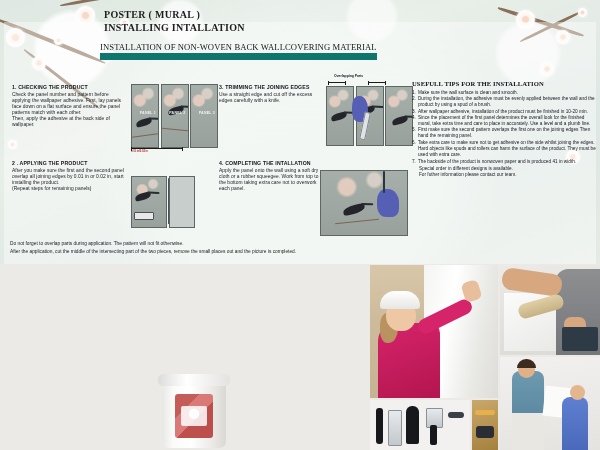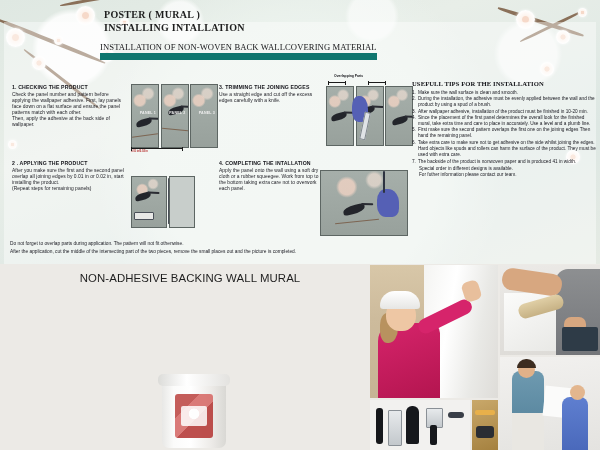--- a/index.html
+++ b/index.html
@@ -306,21 +306,20 @@
   </div>
 
   <div class="footnotes">
     <div class="fn">Do not forget to overlap parts during application. The pattern will not fit othenwise.</div>
     <div class="fn" style="width:425px;">After the application, cut the middle of the intersecting part of the two pieces, remove the small places out and the picture is completed.</div>
   </div>
 
   <div class="lower"></div>
 
   <div class="promo">
-    <div class="promo-h">NON-ADHESIVE BACKING WALL MURAL</div>
   </div>
 
   <div class="bucket">
     <div class="body"></div>
     <div class="lid"></div>
     <div class="lbl"></div>
   </div>
 
   <div class="collage">
 

